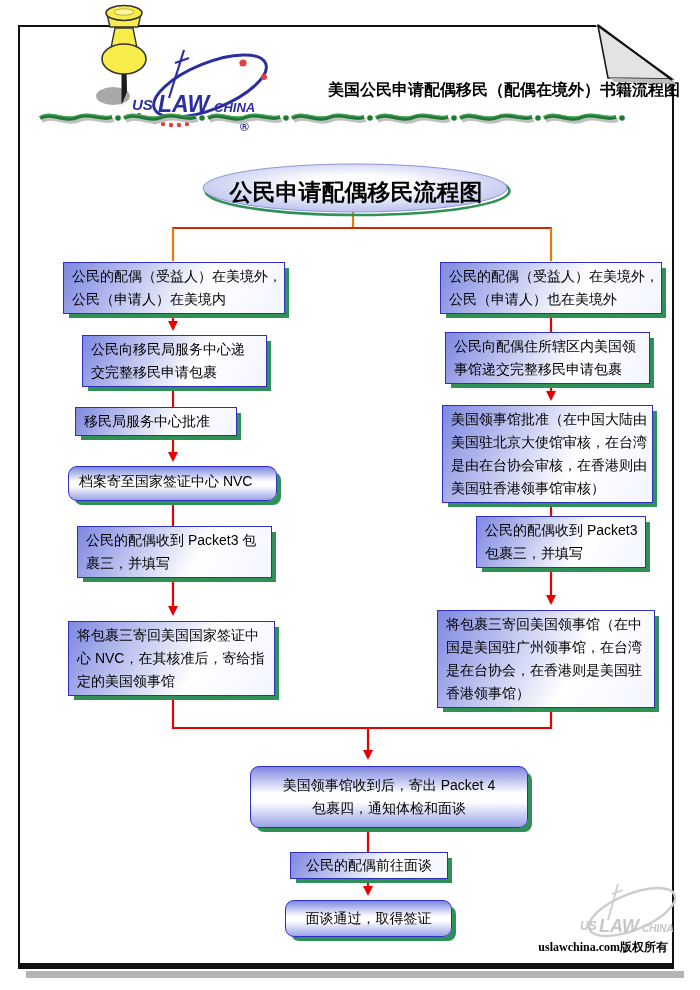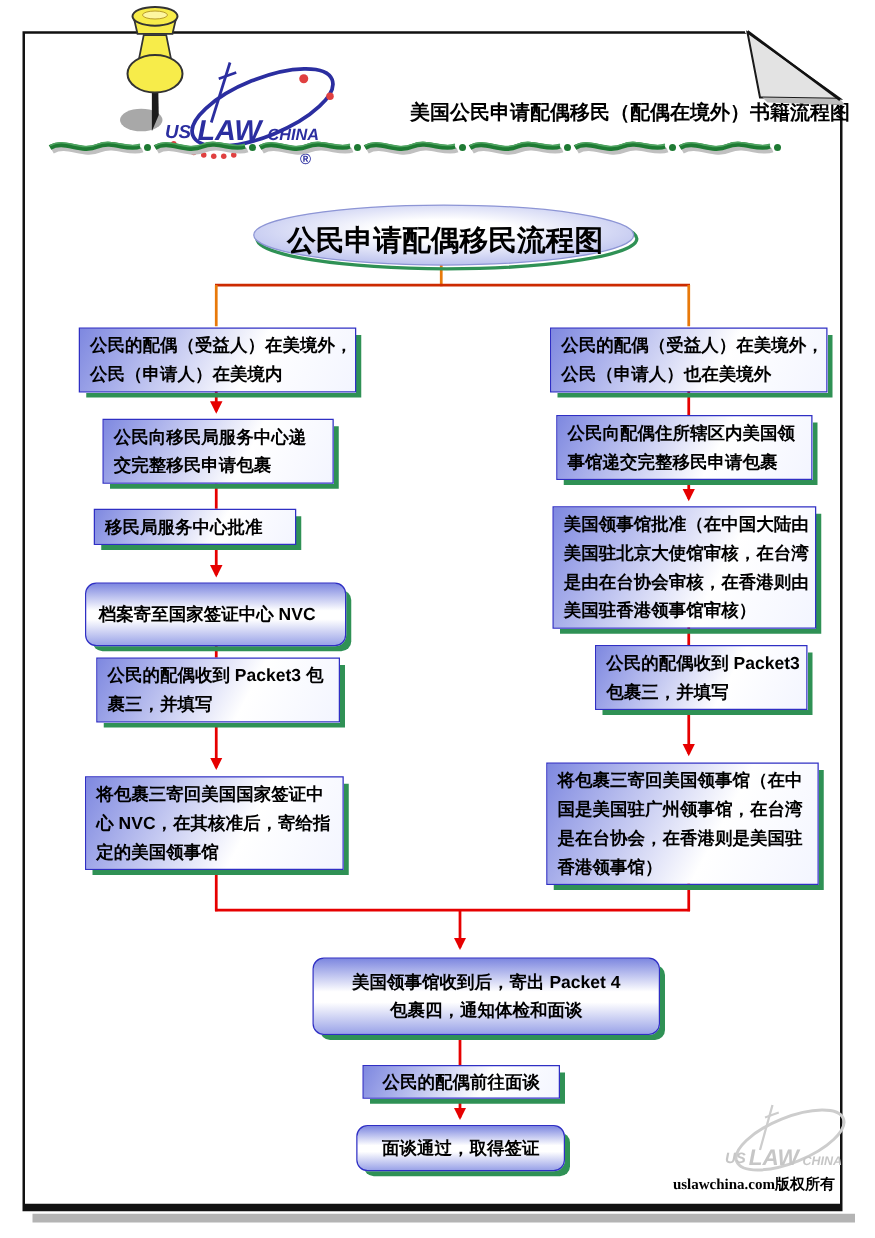--- a/index.html
+++ b/index.html
@@ -19,21 +19,21 @@
         font-weight:bold;font-size:16px;letter-spacing:0px;white-space:nowrap;z-index:3;margin-left:12px;}
   .flow-title{position:absolute;left:195px;top:177px;width:322px;text-align:center;
         font-weight:bold;font-size:23px;z-index:3;white-space:nowrap;}
 
   
   .box{position:absolute;box-sizing:border-box;z-index:2;
        border:1px solid var(--box-border);
        background:linear-gradient(118deg,var(--box-blue) 0%,#ffffff 62%,#f3f5ff 100%);
        box-shadow:5px 5px 0 -1px var(--shadow-green);
        padding:2px 8px;font-size:14px;}
-  .box .ln{line-height:23px;white-space:nowrap;font-weight:bold;}
+  .box .ln{line-height:23px;white-space:nowrap;}
   .box.rounded{border-radius:9px;
        background:linear-gradient(180deg,var(--box-blue) 0%,#ffffff 44%,#ffffff 58%,var(--box-blue-light) 100%);}
   .box.center{text-align:center;}
 
   
   svg.flow{position:absolute;left:0;top:0;width:700px;height:990px;z-index:1;}
   .c-red{stroke:var(--line-red);stroke-width:2.2;fill:none;}
   .c-darkred{stroke:var(--line-darkred);stroke-width:2.2;fill:none;}
   .c-orange{stroke:var(--line-orange);stroke-width:2.2;fill:none;}
   marker polygon{fill:var(--line-red);}
@@ -195,21 +195,21 @@
   <div class="ln">公民的配偶（受益人）在美境外，</div>
   <div class="ln">公民（申请人）在美境内</div>
 </div>
 <div class="box" style="left:82px;top:335px;width:185px;min-height:50px">
   <div class="ln">公民向移民局服务中心递</div>
   <div class="ln">交完整移民申请包裹</div>
 </div>
 <div class="box" style="left:75px;top:407px;width:162px;min-height:29px">
   <div class="ln">移民局服务中心批准</div>
 </div>
-<div class="box rounded" style="left:68px;top:466px;width:209px;min-height:35px;padding:13px 10px">
+<div class="box rounded" style="left:68px;top:466px;width:209px;min-height:35px;padding:3px 10px">
   <div class="ln">档案寄至国家签证中心 NVC</div>
 </div>
 <div class="box" style="left:77px;top:526px;width:195px;min-height:50px">
   <div class="ln">公民的配偶收到 Packet3 包</div>
   <div class="ln">裹三，并填写</div>
 </div>
 <div class="box" style="left:68px;top:621px;width:207px;min-height:73px">
   <div class="ln">将包裹三寄回美国国家签证中</div>
   <div class="ln">心 NVC，在其核准后，寄给指</div>
   <div class="ln">定的美国领事馆</div>

